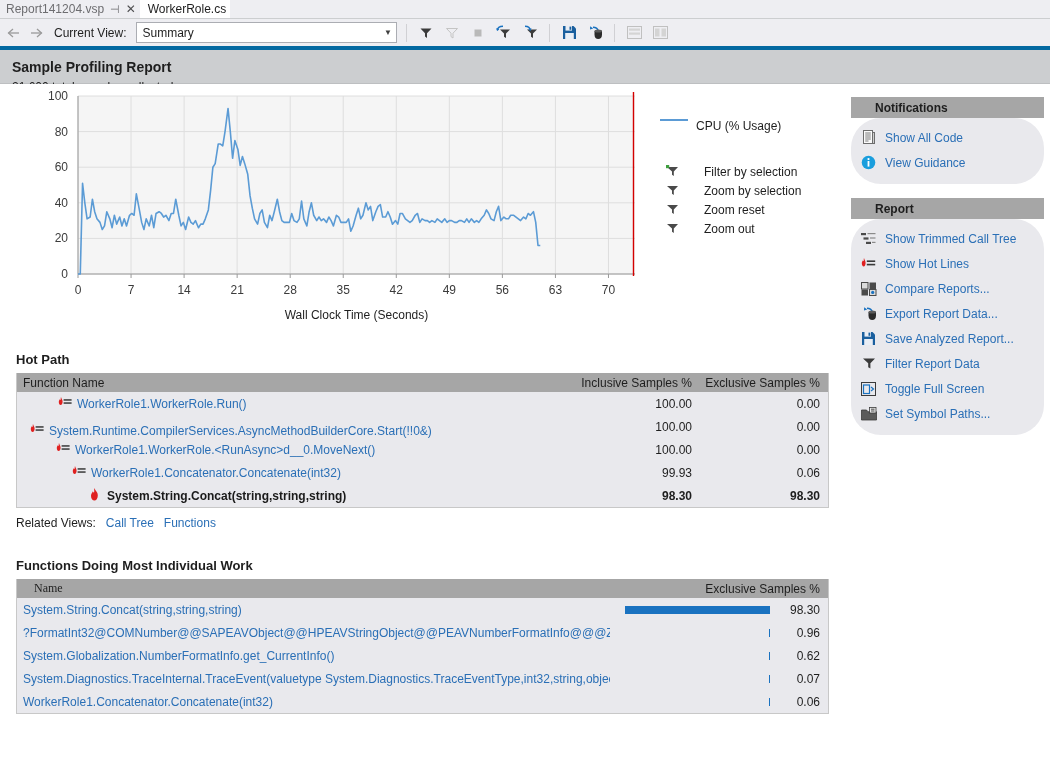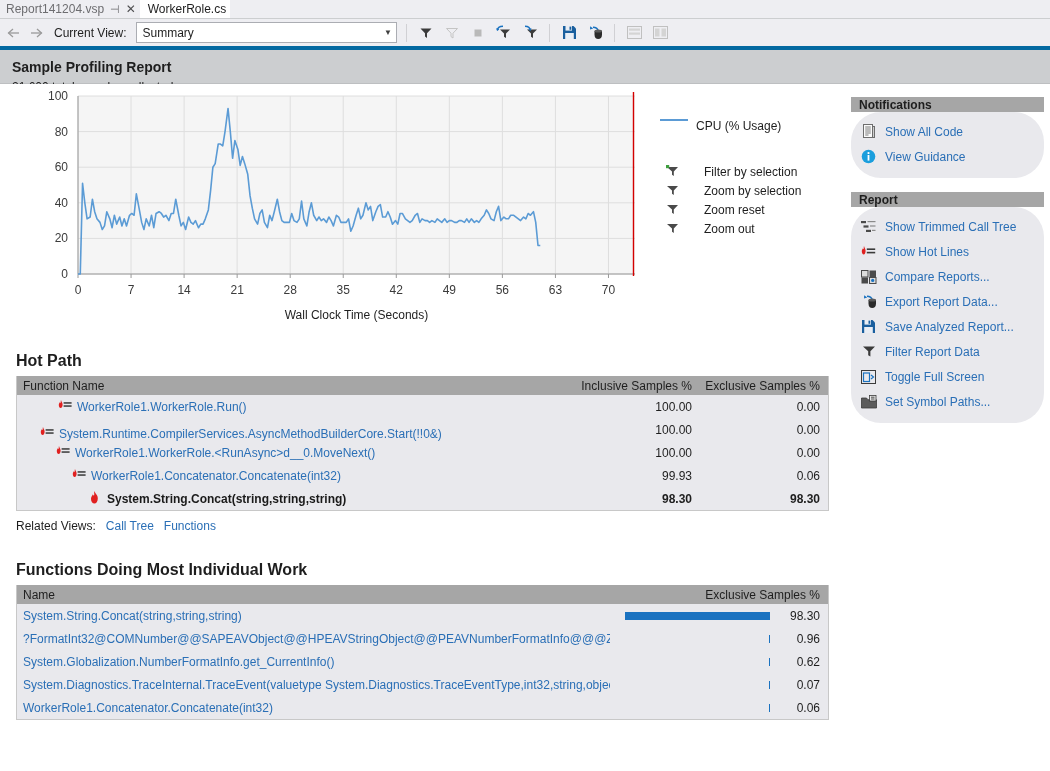--- a/index.html
+++ b/index.html
@@ -54,21 +54,21 @@
   
   .chart-area{position:relative;height:268px;}
   .chart-svg{display:block;}
   .legend-block{position:absolute;left:660px;top:35px;font-size:12px;color:#1e1e1e;}
   .legend-row{display:flex;align-items:flex-start;gap:8px;height:16px;}
   .legend-line{width:28px;height:2px;background:#5b9bd5;}
   .zoom-list{position:absolute;left:666px;top:45px;}
   .zoom-item{display:flex;align-items:center;gap:25px;height:19px;font-size:12px;color:#1e1e1e;cursor:default;}
   .funnel{width:13px;height:13px;position:relative;display:block;}
   
-  .sec-title{font-size:16px;font-weight:bold;color:#1e1e1e;margin:0 0 6px 16px;}
+  .sec-title{font-size:13px;font-weight:bold;color:#1e1e1e;margin:0 0 6px 16px;}
   
   .tbl{margin:0 16px;border:1px solid #c8c8c8;border-top:none;}
   .tbl-head{
     background:#a6a6a6;height:19px;display:flex;align-items:center;
     font-size:12px;color:#1e1e1e;
   }
   .tbl-body{background:#e9e9ed;}
   .row{display:flex;align-items:center;height:23px;font-size:12px;}
   .c-name{flex:1;display:flex;align-items:center;overflow:hidden;white-space:nowrap;}
   .c-num{width:120px;text-align:right;padding-right:8px;color:#1e1e1e;}
@@ -77,27 +77,27 @@
   .hot-leaf{color:#1a1a1a;font-weight:bold;}
   .flameicon{width:15px;display:inline-block;text-align:center;}
   
   .related{margin:8px 0 0 16px;font-size:12px;color:#1e1e1e;display:flex;gap:10px;align-items:center;}
   .related a{color:#2a6fb6;text-decoration:none;cursor:pointer;}
   
   .fn-name{padding-left:6px;color:#2a6fb6;white-space:nowrap;overflow:hidden;}
   .fn-bar-cell{width:160px;position:relative;height:23px;}
   .fn-bar{position:absolute;right:0;top:8px;height:8px;background:#1a72c0;}
   .fn-val{width:50px;text-align:right;padding-right:8px;}
-  .fnhdr-name{flex:1;padding-left:6px;}
+  .fnhdr-name{flex:1;padding-left:17px;font-family:Liberation Serif, serif;}
   .fnhdr-right{width:210px;text-align:right;padding-right:8px;}
   
   .panel{margin:0 0 14px 6px;width:193px;}
   .panel-head{
-    background:#a6a6a6;height:15px;display:flex;align-items:center;
-    padding-left:8px;font-size:12px;font-weight:bold;color:#1e1e1e;
+    background:#a6a6a6;height:21px;display:flex;align-items:center;
+    padding-left:24px;font-size:12px;font-weight:bold;color:#1e1e1e;
   }
   .panel-body{background:#e9e9ed;padding:7px 0 9px 0;border-radius:30px;}
   .panel-item{
     display:flex;align-items:center;gap:8px;height:25px;padding-left:9px;
     font-size:12px;color:#2a6fb6;cursor:pointer;
   }
   .pi-ico{width:17px;height:16px;display:flex;align-items:center;justify-content:center;}
   .clip{overflow:hidden;text-overflow:ellipsis;}
 </style>
 </head>
@@ -321,21 +321,21 @@
                   <path d="M3.0 0 C3.4 2 4.6 2.4 4.6 4.8 C4.6 6.7 3.7 8.0 2.7 8.0 C1.6 8.0 0.8 6.7 0.8 5.0 C0.8 3.6 1.6 3.0 1.9 2.1 C2.1 3.0 2.6 3.2 2.7 2.6 C2.8 2.0 2.6 1.0 3.0 0 Z" fill="#e02020"></path>
                   <rect x="5.6" y="2.2" width="8" height="1.5" fill="#3a3a3a"></rect>
                   <rect x="5.6" y="5.3" width="8" height="1.5" fill="#3a3a3a"></rect>
                 </svg></span>
               <span class="hotlink" style="margin-left: 5px;">WorkerRole1.WorkerRole.Run()</span>
             </span>
             <span class="c-num">100.00</span>
             <span class="c-num">0.00</span>
           </div>
           <div class="row">
-            <span class="c-name" style="padding-left: 22px; margin-top: 8px;">
+            <span class="c-name" style="padding-left: 12px; margin-top: 8px;">
               <span class="flameicon"><svg width="14" height="11" viewBox="0 0 14 11">
                   <path d="M3.0 0 C3.4 2 4.6 2.4 4.6 4.8 C4.6 6.7 3.7 8.0 2.7 8.0 C1.6 8.0 0.8 6.7 0.8 5.0 C0.8 3.6 1.6 3.0 1.9 2.1 C2.1 3.0 2.6 3.2 2.7 2.6 C2.8 2.0 2.6 1.0 3.0 0 Z" fill="#e02020"></path>
                   <rect x="5.6" y="2.2" width="8" height="1.5" fill="#3a3a3a"></rect>
                   <rect x="5.6" y="5.3" width="8" height="1.5" fill="#3a3a3a"></rect>
                 </svg></span>
               <span class="hotlink" style="margin-left: 5px;">System.Runtime.CompilerServices.AsyncMethodBuilderCore.Start(!!0&amp;)</span>
             </span>
             <span class="c-num">100.00</span>
             <span class="c-num">0.00</span>
           </div>

